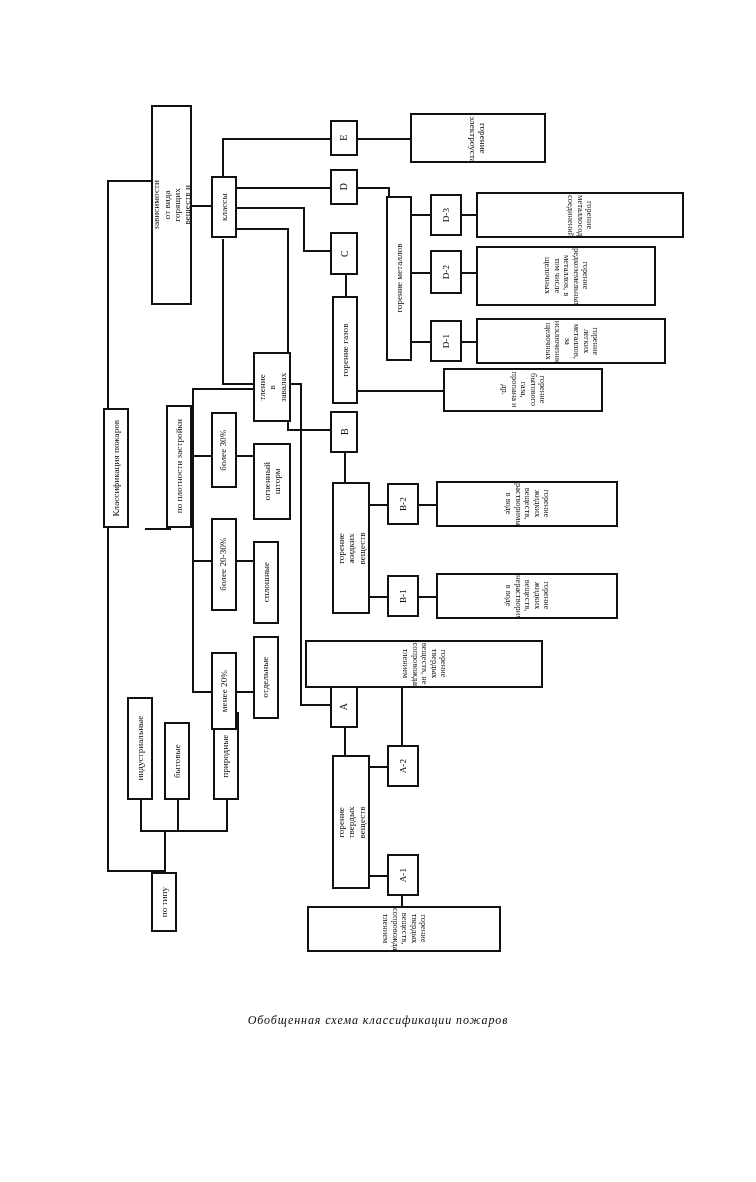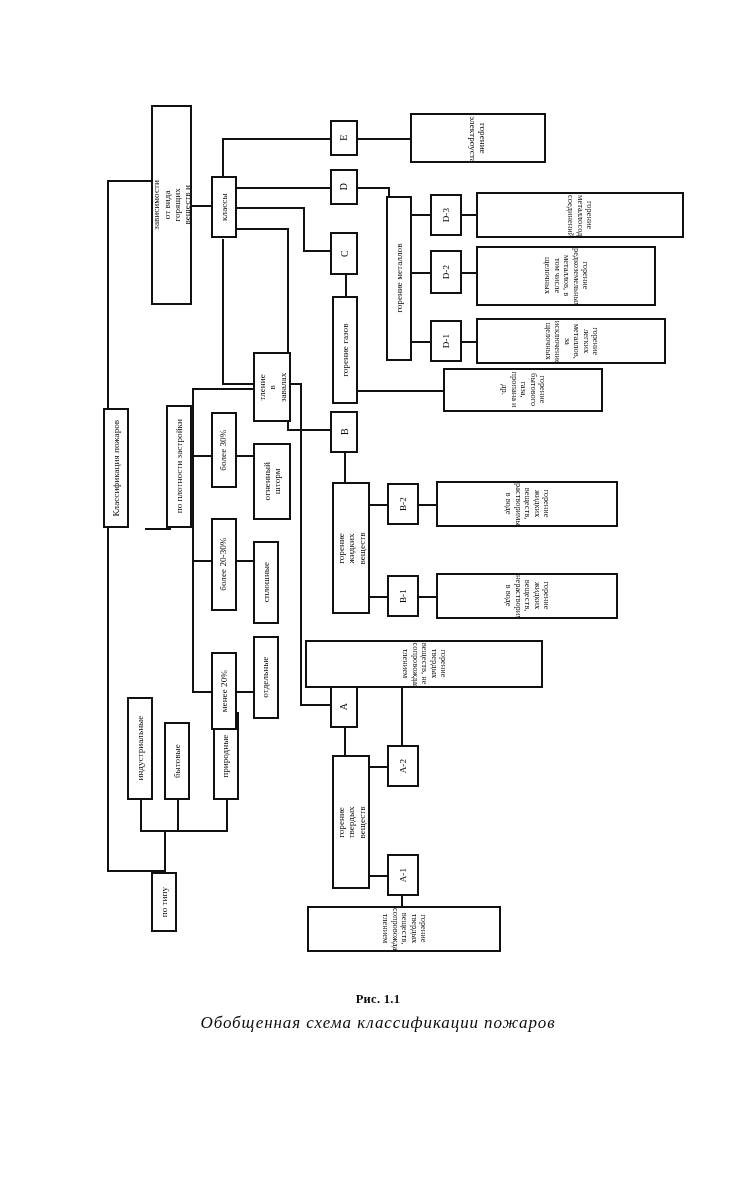--- a/index.html
+++ b/index.html
@@ -24,21 +24,21 @@
   .f9{font-size:9.2px;}
   .f10{font-size:10px;}
 
   
   .ln{position:absolute;background:#111;z-index:2;}
   .h{height:2px;}
   .v{width:2px;}
   #cap1{position:absolute;left:0;top:992px;width:756px;text-align:center;
         font-weight:bold;font-size:12.5px;letter-spacing:.3px;}
   #cap2{position:absolute;left:0;top:1013px;width:756px;text-align:center;
-        font-style:italic;font-size:17px;letter-spacing:.9px;}
+        font-style:italic;font-size:12px;letter-spacing:.9px;}
 </style>
 </head>
 <body>
 
 <div id="canvas">
 
   <div class="ln v" style="left:107px;top:180px;height:692px;"></div>
 
   <div class="ln h" style="left:107px;top:180px;width:57px;"></div>
 
@@ -260,16 +260,15 @@
     <span>A-2</span>
   </div>
   <div class="bx rot90 f9" style="left:387px;top:854px;width:32px;height:42px;">
     <span>A-1</span>
   </div>
 
   <div class="bx rot270w f8" style="left:307px;top:906px;width:194px;height:46px;">
     <span style="width:41px;">горение твердых веществ, сопровождаемых тлением</span>
   </div>
 
-  <div id="cap1">Рис.  1.1</div>
   <div id="cap2">Обобщенная схема классификации пожаров</div>
 
 </div>
 
 </body></html>

